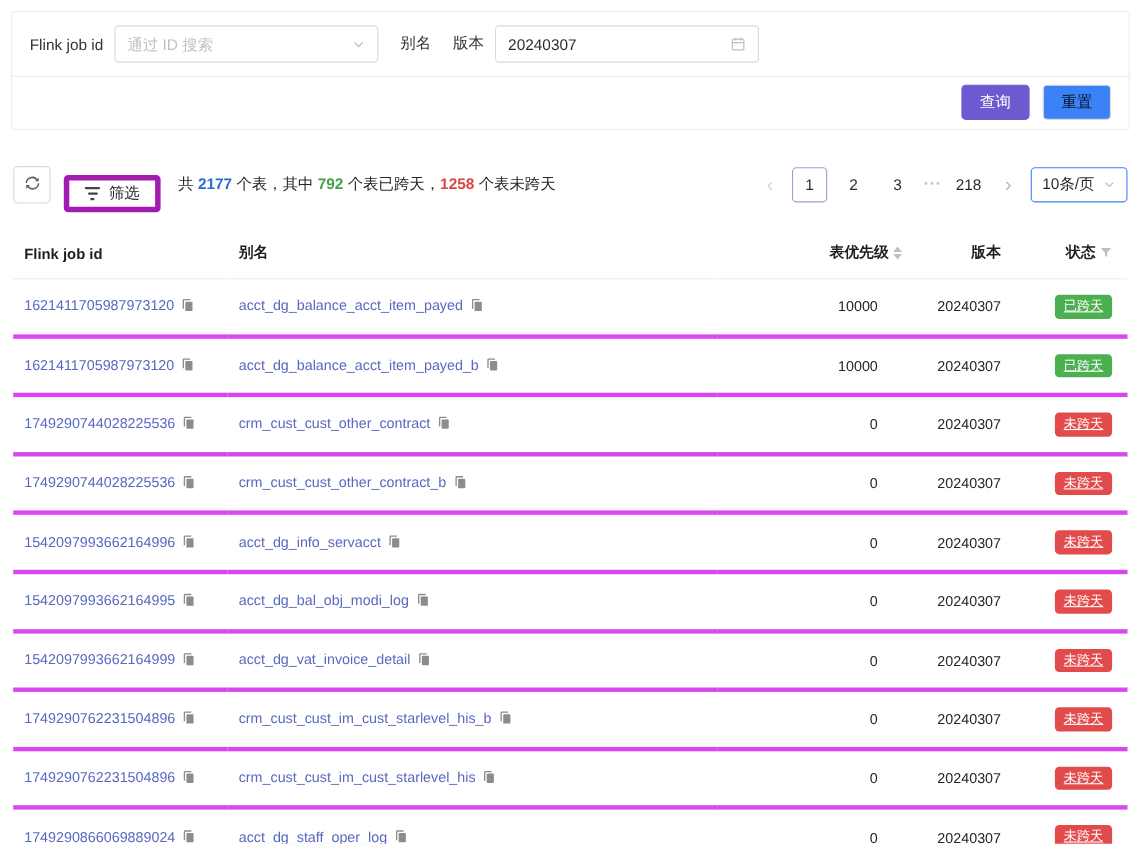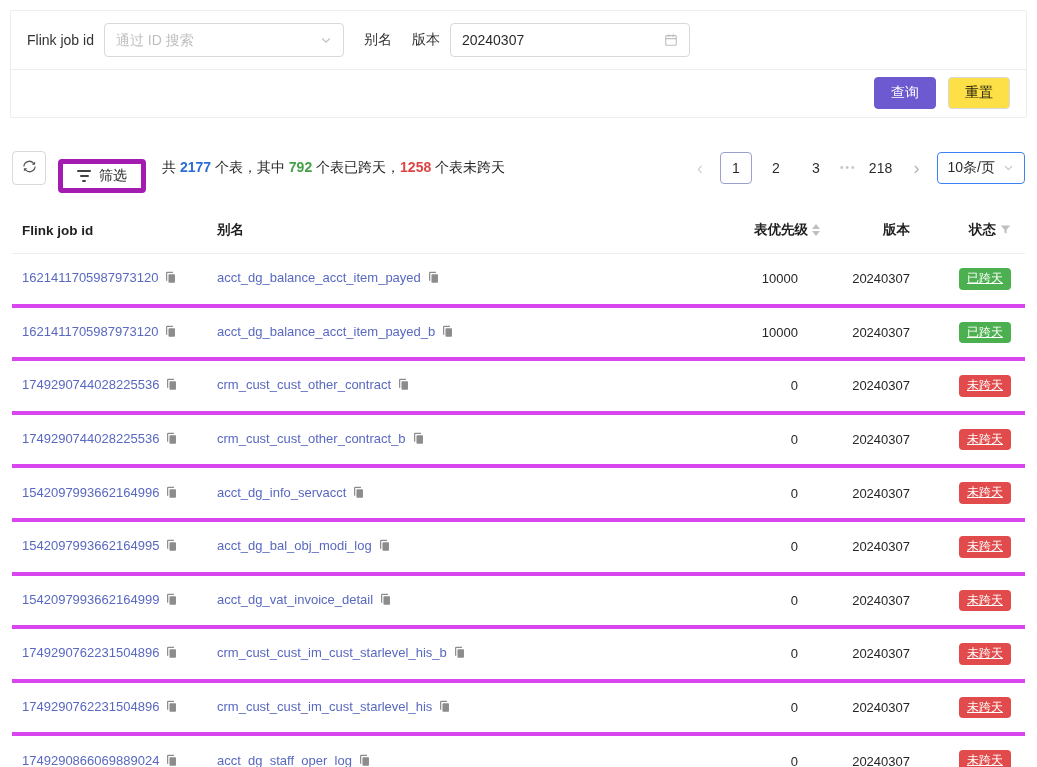--- a/index.html
+++ b/index.html
@@ -50,21 +50,21 @@
   }
   .select-box input::placeholder { color: #bfbfbf; }
   .suffix-icon { display: flex; align-items: center; margin-left: 6px; }
   .filter-actions {
     display: flex; justify-content: flex-end; gap: 12px;
     padding: 7px 16px 8px;
   }
   .btn {
     height: 32px; padding: 0 16px;
     border-radius: 4px; font-size: 14px;
-    border: 1px solid #d9d9d9; background: #fde047;
+    border: 1px solid #d9d9d9; background: #3b82f6;
     color: rgba(0,0,0,0.85); cursor: pointer;
     font-family: inherit;
   }
   .btn.primary {
     background: var(--accent, #6e5ad0);
     border-color: var(--accent, #6e5ad0);
     color: #fff;
   }
 
   

